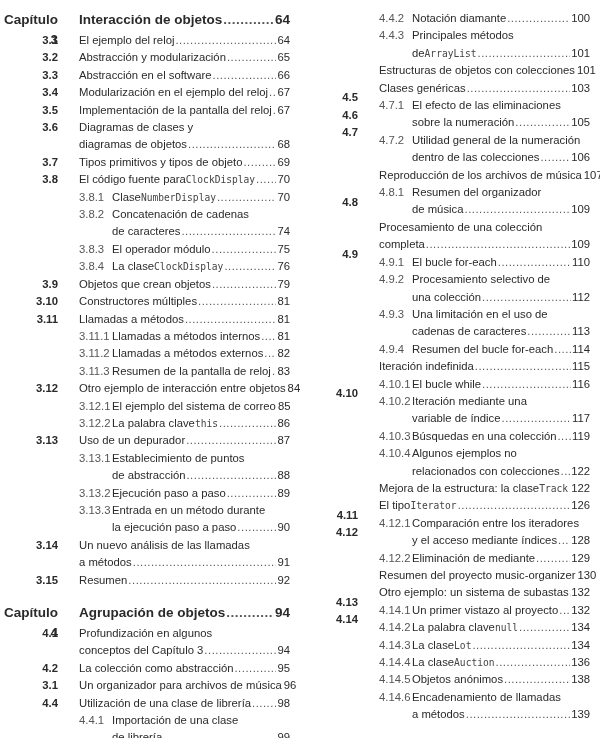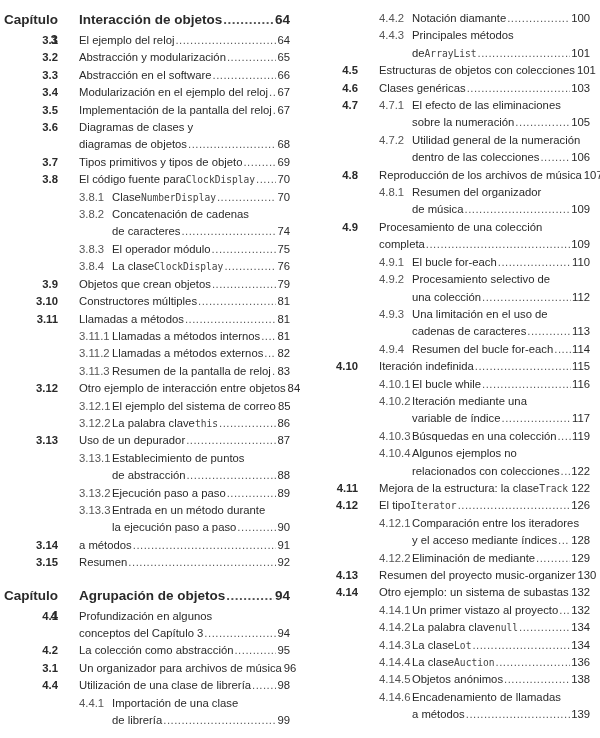--- a/index.html
+++ b/index.html
@@ -17,21 +17,21 @@
   .row.l2 .num { left:79px; width:auto; text-align:left; color:#555; }
   .txt { display:block; }
   .row.l1 .txt, .row.chapter .txt { margin-left:79px; }
   .row.l2 .txt { margin-left:112px; }
   .line { display:flex; align-items:baseline; }
   .line .t { white-space:nowrap; }
   .line .dots { flex:1; overflow:hidden; white-space:nowrap; color:#555; letter-spacing:0.5px; margin:0 1px; }
   .line .dots::before { content:"................................................................................................................................"; }
   .line .pg { white-space:nowrap; }
   code, .mono { font-family:"DejaVu Sans Mono", monospace; font-size:9.6px; color:#444; }
-  #right .row.l1 .num { width:58px; }
+  #right .row.l1 .num { width:58px;margin-top:27px; }
   #right .row.l1 .txt { margin-left:79px; }
   #right .row.l2 .num { left:79px; }
   #right .row.l2 .txt { margin-left:112px; }
 </style>
 </head>
 <body>
 
 <div id="left" class="col">
     <div class="row chapter">
       <span class="num">Capítulo 3</span>
@@ -306,20 +306,23 @@
           <span class="t">la ejecución paso a paso</span>
           <span class="dots"></span>
           <span class="pg">90</span>
         </div>
       </span>
     </div>
     <div class="row l1">
       <span class="num">3.14</span>
       <span class="txt">
         <div class="line">
+          <span class="t">Un nuevo análisis de las llamadas</span>
+        </div>
+        <div class="line">
           <span class="t">a métodos</span>
           <span class="dots"></span>
           <span class="pg">91</span>
         </div>
       </span>
     </div>
     <div class="row l1">
       <span class="num">3.15</span>
       <span class="txt">
         <div class="line">

